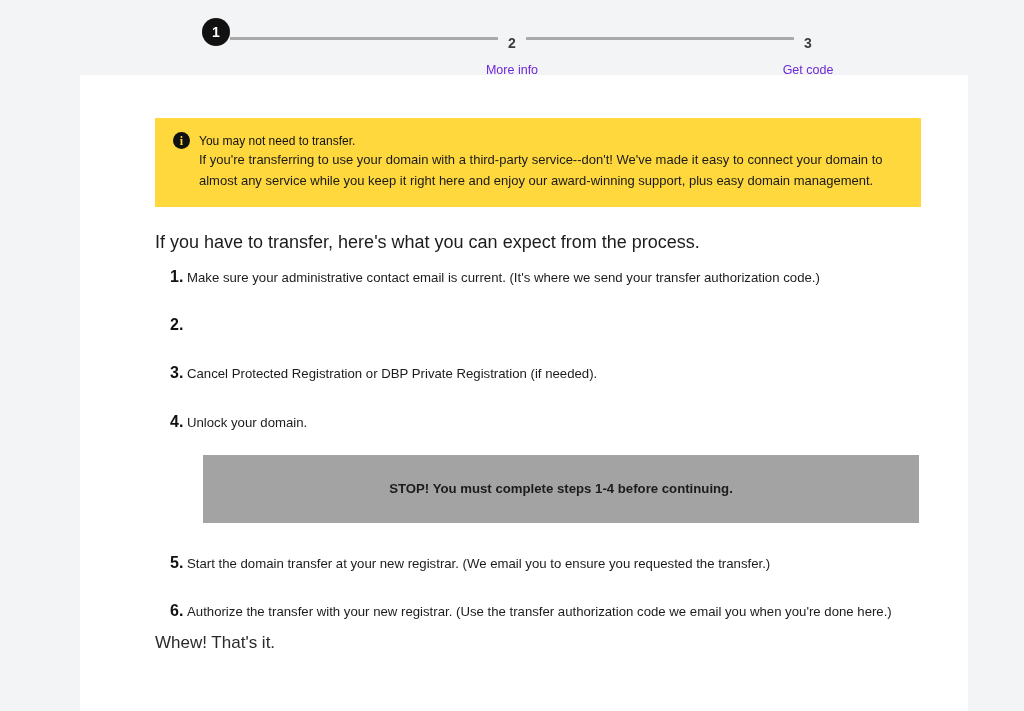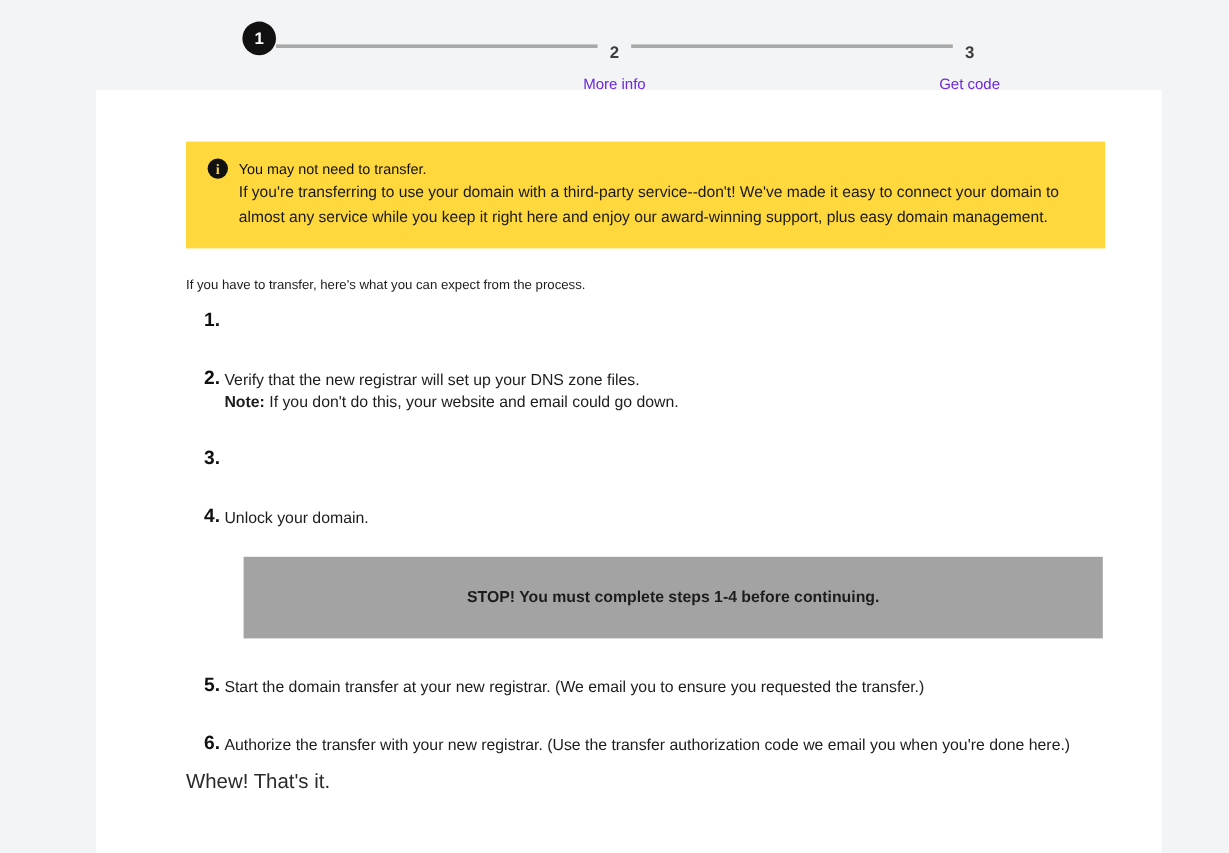--- a/index.html
+++ b/index.html
@@ -134,21 +134,21 @@
     padding-left: 26px;
     font-size: 13px;
     line-height: 1.62;
     color: #1a1a1a;
     max-width: 722px;
   }
 
   
   .intro {
     margin-top: 25px;
-    font-size: 11px;
+    font-size: 18px;
     color: #1c1c1c;
   }
 
   
   .section-title {
     margin-top: 22px;
     font-size: 17px;
     font-weight: normal;
     color: #2a2a2a;
     letter-spacing: 0.1px;
@@ -250,32 +250,34 @@
       </div>
       <div class="alert-body">If you're transferring to use your domain with a third-party service--don't! We've made it easy to connect your domain to almost any service while you keep it right here and enjoy our award-winning support, plus easy domain management.</div>
     </div>
 
     <div class="intro">If you have to transfer, here's what you can expect from the process.</div>
 
 
     <ul class="checklist">
       <li class="check-item">
         <span class="check-num">1.</span>
+        <span class="check-text">
+          <span>Make sure your administrative contact email is current. (It's where we send your transfer authorization code.)</span>
+        </span>
       </li>
 
       <li class="check-item">
         <span class="check-num">2.</span>
-        <span class="check-text">
-          <span>Verify that the new registrar will set up your DNS zone files.</span>
-          <span class="check-note"><b>Note:</b><span> If you don't do this, your website and email could go down.</span></span>
-        </span>
       </li>
 
       <li class="check-item">
         <span class="check-num">3.</span>
+        <span class="check-text">
+          <span>Cancel Protected Registration or DBP Private Registration (if needed).</span>
+        </span>
       </li>
 
       <li class="check-item" style="margin-bottom:23px;">
         <span class="check-num">4.</span>
         <span class="check-text">
           <span>Unlock your domain.</span>
         </span>
       </li>
     </ul>
 

